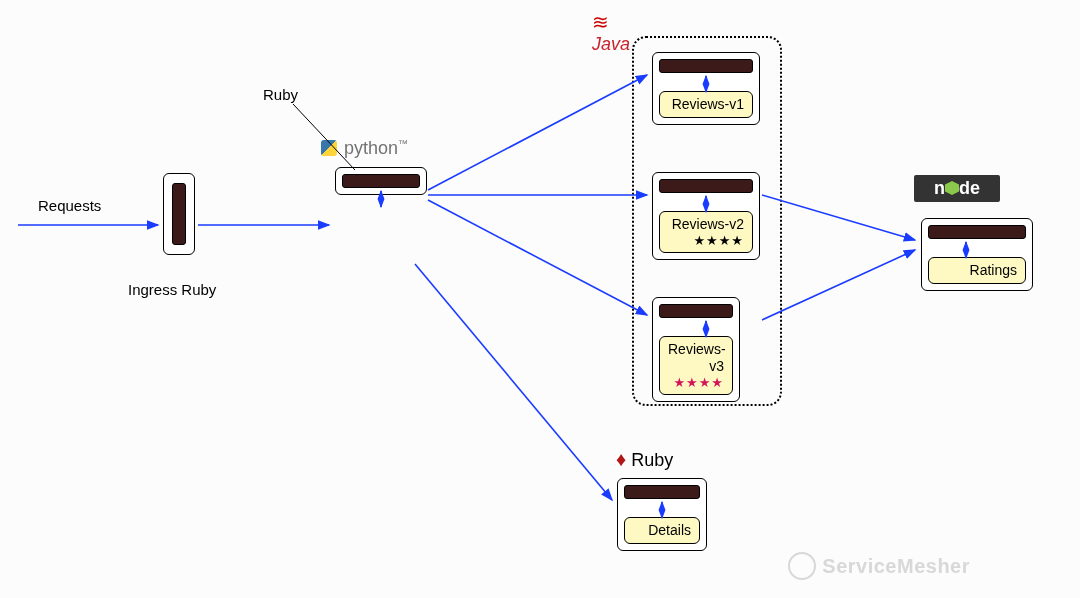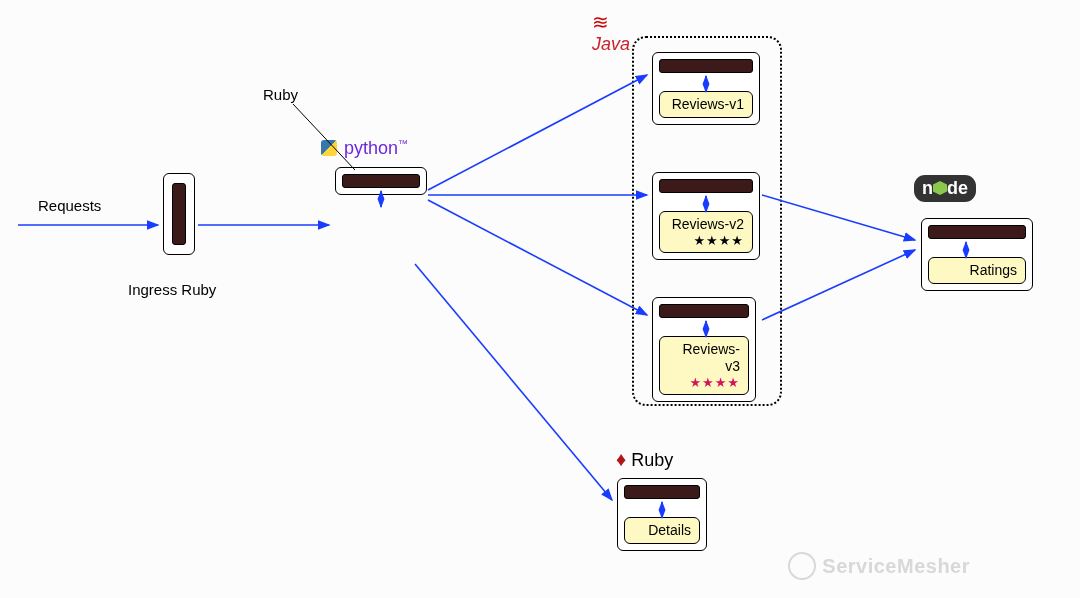--- a/index.html
+++ b/index.html
@@ -21,21 +21,21 @@
 
 <div class="label" style="left:38px; top:197px;">Requests</div>
 
 <div class="label" style="left:263px; top:86px;">Ruby</div>
 
 <div class="pod" style="left:163px; top:173px; width:32px; height:82px; display:flex; align-items:center; justify-content:center;">
   <div class="proxy-bar narrow"></div>
 </div>
 <div class="label" style="left:128px; top:281px;">Ingress Ruby</div>
 
-<div class="logo" style="left:321px; top:138px; font-weight:normal; color:#6d28d9;">
+<div class="logo" style="left:321px; top:138px; font-weight:normal; color:#737373;">
   <span style="display:inline-block; width:16px; height:16px; background:linear-gradient(135deg,#3776ab 50%,#ffd43b 50%); border-radius:3px; vertical-align:-2px; margin-right:2px;"></span>
   <span style="font-family:'Trebuchet MS',sans-serif;">python</span><span style="font-size:10px; vertical-align:super;">™</span>
 </div>
 
 <div class="pod" style="left:335px; top:167px; width:92px;">
   <div class="proxy-bar"></div>
 </div>
 
 <div class="logo" style="left:592px; top:10px; color:#c00;">
   <span style="color:#c00; font-size:20px;">≋</span><br>
@@ -50,39 +50,39 @@
 </div>
 
 <div class="pod" style="left:652px; top:172px; width:108px;">
   <div class="proxy-bar"></div>
   <div class="svc-box">
     <div>Reviews-v2</div>
     <div class="stars" style="color:#000;">★★★★</div>
   </div>
 </div>
 
-<div class="pod" style="left:652px; top:297px; width:104px;">
+<div class="pod" style="left:652px; top:297px; width:88px;">
   <div class="proxy-bar"></div>
   <div class="svc-box">
     <div>Reviews-v3</div>
     <div class="stars" style="color:#d4145a;">★★★★</div>
   </div>
 </div>
 
 <div class="logo" style="left:616px; top:448px;">
   <span style="color:#b01818; font-size:20px;">♦</span>
   <span style="color:#000;">Ruby</span>
 </div>
 
 <div class="pod" style="left:617px; top:478px; width:90px;">
   <div class="proxy-bar"></div>
   <div class="svc-box">Details</div>
 </div>
 
-<div class="logo" style="left:914px; top:175px; background:#333; padding:3px 8px; border-radius:11px;">
+<div class="logo" style="left:914px; top:175px; background:#333; padding:3px 20px; border-radius:2px;">
   <span style="color:#fff; font-weight:bold;">n</span><span style="color:#8cc84b; display:inline-block; width:14px; height:14px; background:#8cc84b; clip-path:polygon(50% 0,100% 25%,100% 75%,50% 100%,0 75%,0 25%); vertical-align:-1px;"></span><span style="color:#fff; font-weight:bold;">de</span>
 </div>
 
 <div class="pod" style="left:921px; top:218px; width:112px;">
   <div class="proxy-bar"></div>
   <div class="svc-box">Ratings</div>
 </div>
 
 <svg class="arrows">
   <defs>

